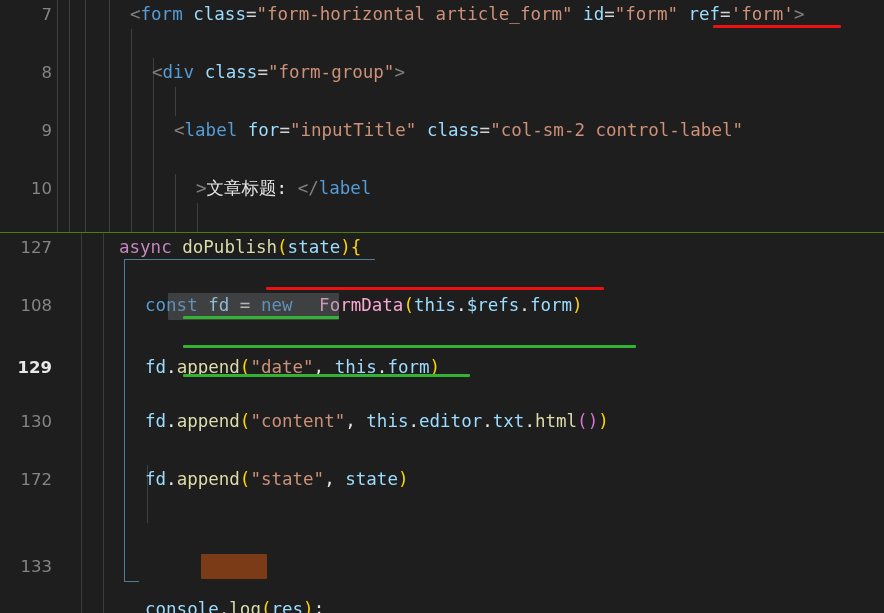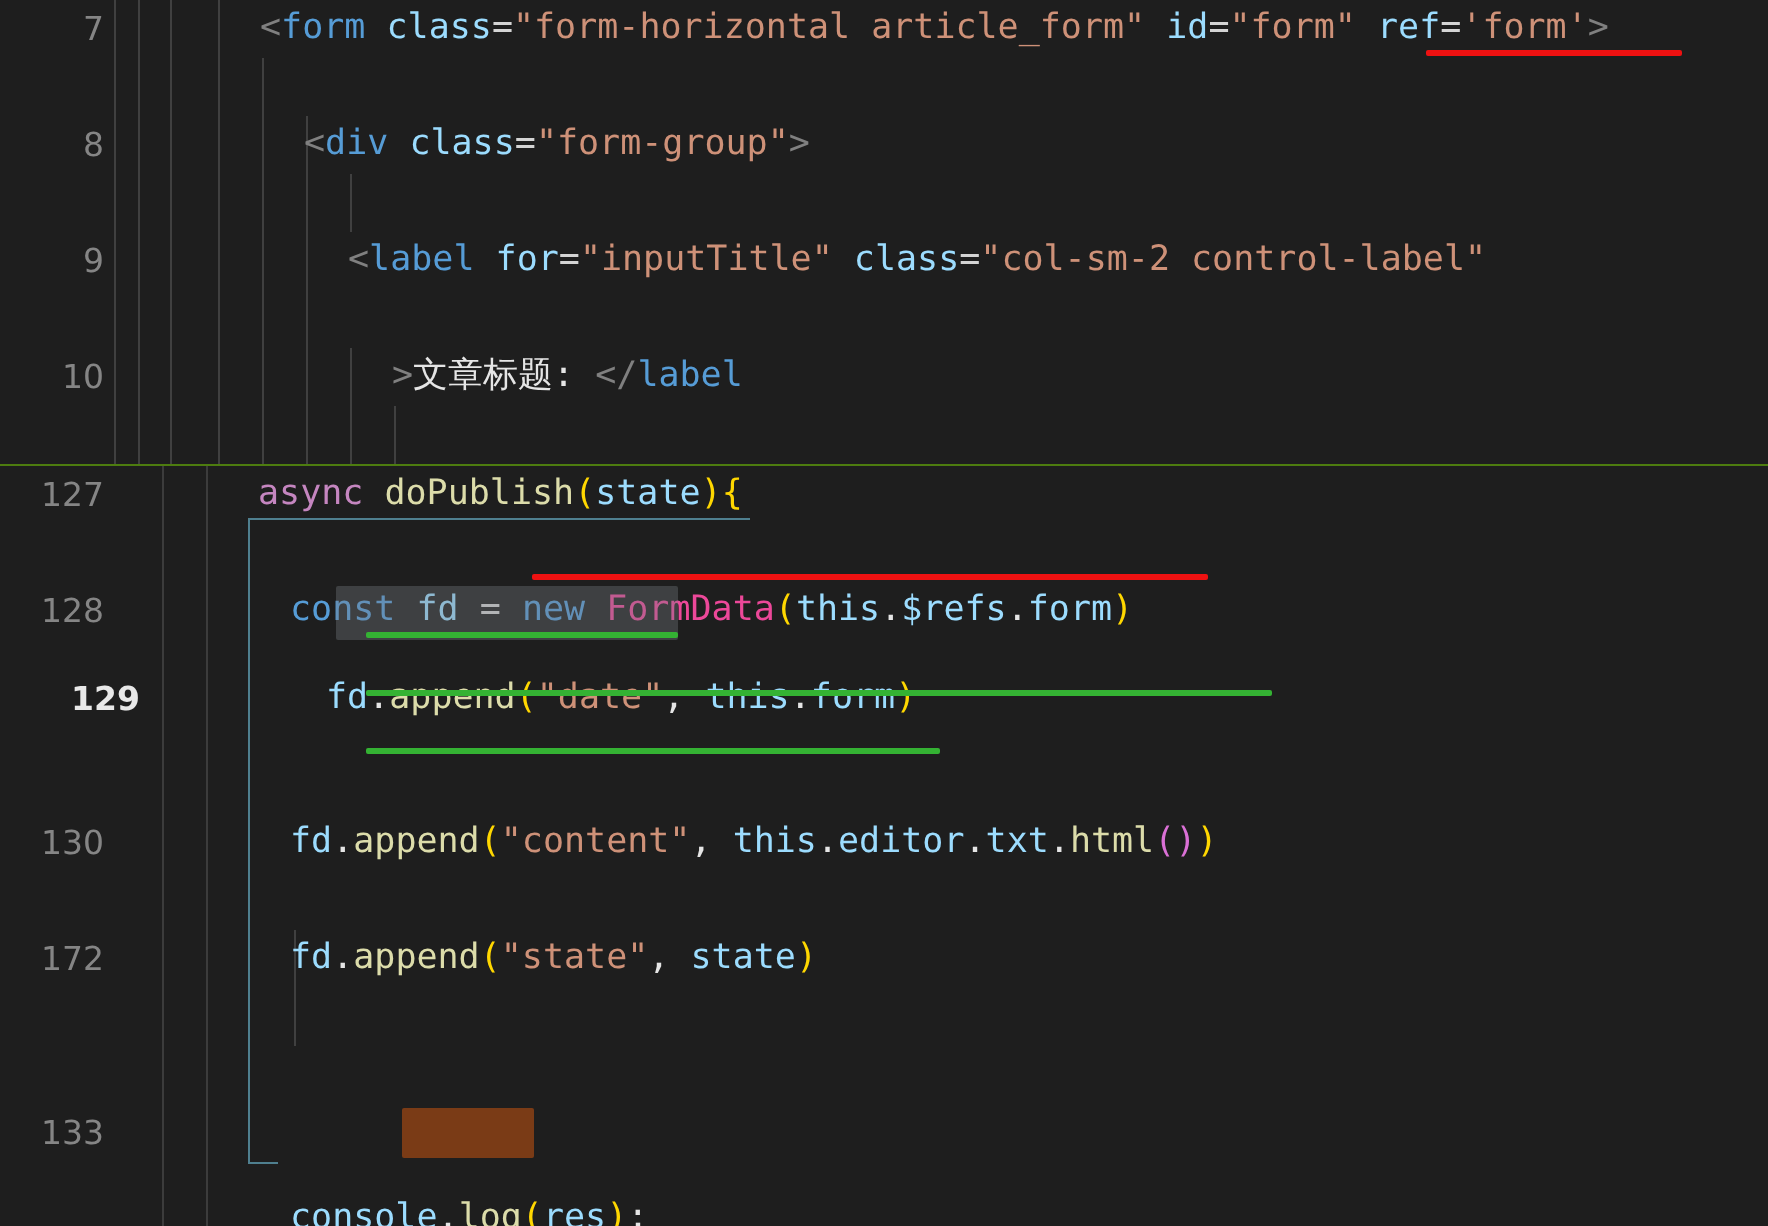--- a/index.html
+++ b/index.html
@@ -68,21 +68,21 @@
   }
 
   
   .t-tag     { color: #569cd6; }
   .t-attr    { color: #9cdcfe; }
   .t-str     { color: #ce9178; }
   .t-punct   { color: #808080; }
   .t-plain   { color: #e5e5e5; }
   .t-kw      { color: #569cd6; }
   .t-kw2     { color: #c586c0; }
-  .t-type    { color: #ec4899; }
+  .t-type    { color: #f9a8d4; margin-left: 16px; }
   .t-fn      { color: #dcdcaa; }
   .t-var     { color: #9cdcfe; }
   .t-paren1  { color: #ffd700; }
   .t-paren2  { color: #da70d6; }
   .t-brace   { color: #ffd700; }
   .t-eq      { color: #d4d4d4; }
 
   
   .guide {
     position: absolute;
@@ -182,31 +182,31 @@
       <div class="gutter-divider" style="left:81px; top:0; height:381px;"></div>
       <div class="gutter-divider" style="left:103px; top:0; height:381px;"></div>
 
       <div class="scope-top-line" style="left:124px; top:26px; width:251px;"></div>
       <div class="scope" style="left:124px; top:26px; width:14px; height:322px; border-top:none;"></div>
 
       <div class="guide" style="left:147px; top:232px; height:58px;"></div>
 
       <div class="line" style="top:0px;">
         <span class="ln">127</span>
-        <span class="code" style="left:129px;"><span class="t-kw2">async</span> <span class="t-fn">doPublish</span><span class="t-paren1">(</span><span class="t-var">state</span><span class="t-paren1">)</span><span class="t-brace">{</span></span>
+        <span class="code" style="left:119px;"><span class="t-kw2">async</span> <span class="t-fn">doPublish</span><span class="t-paren1">(</span><span class="t-var">state</span><span class="t-paren1">)</span><span class="t-brace">{</span></span>
       </div>
 
       <div class="line" style="top:29px;">
-        <span class="ln">128</span>
+        <span class="ln">108</span>
         <span class="code" style="left:145px;"><span class="t-kw">const</span> <span class="t-var">fd</span> <span class="t-eq">=</span> <span class="t-kw">new</span> <span class="t-type">FormData</span><span class="t-paren1">(</span><span class="t-var">this</span><span class="t-plain">.</span><span class="t-var">$refs</span><span class="t-plain">.</span><span class="t-var">form</span><span class="t-paren1">)</span></span>
       </div>
       <div class="ul ul-red" style="left:266px; top:54px; width:338px;"></div>
 
       <div class="sel-hl" style="left:168px; top:60px; width:171px; height:27px;"></div>
-      <div class="line" style="top:44px;margin-left:18px;">
+      <div class="line" style="top:62px;">
         <span class="ln active">129</span>
         <span class="code" style="left:145px;"><span class="t-var">fd</span><span class="t-plain">.</span><span class="t-fn">append</span><span class="t-paren1">(</span><span class="t-str">"date"</span><span class="t-plain">,</span> <span class="t-var">this</span><span class="t-plain">.</span><span class="t-var">form</span><span class="t-paren1">)</span></span>
       </div>
       <div class="ul ul-green" style="left:183px; top:83px; width:156px;"></div>
 
       <div class="line" style="top:87px;">
         <span class="ln">130</span>
         <span class="code" style="left:145px;"><span class="t-var">fd</span><span class="t-plain">.</span><span class="t-fn">append</span><span class="t-paren1">(</span><span class="t-str">"content"</span><span class="t-plain">,</span> <span class="t-var">this</span><span class="t-plain">.</span><span class="t-var">editor</span><span class="t-plain">.</span><span class="t-var">txt</span><span class="t-plain">.</span><span class="t-fn">html</span><span class="t-paren2">(</span><span class="t-paren2">)</span><span class="t-paren1">)</span></span>
       </div>
       <div class="ul ul-green" style="left:183px; top:112px; width:453px;"></div>

